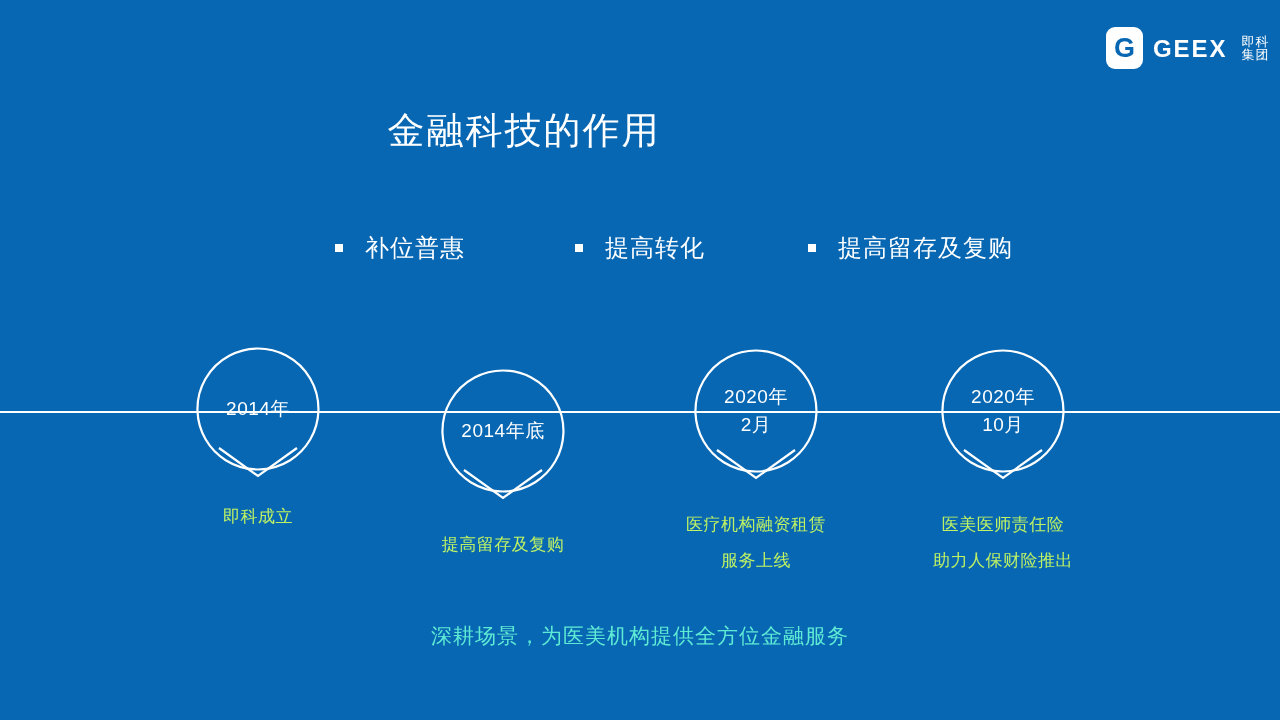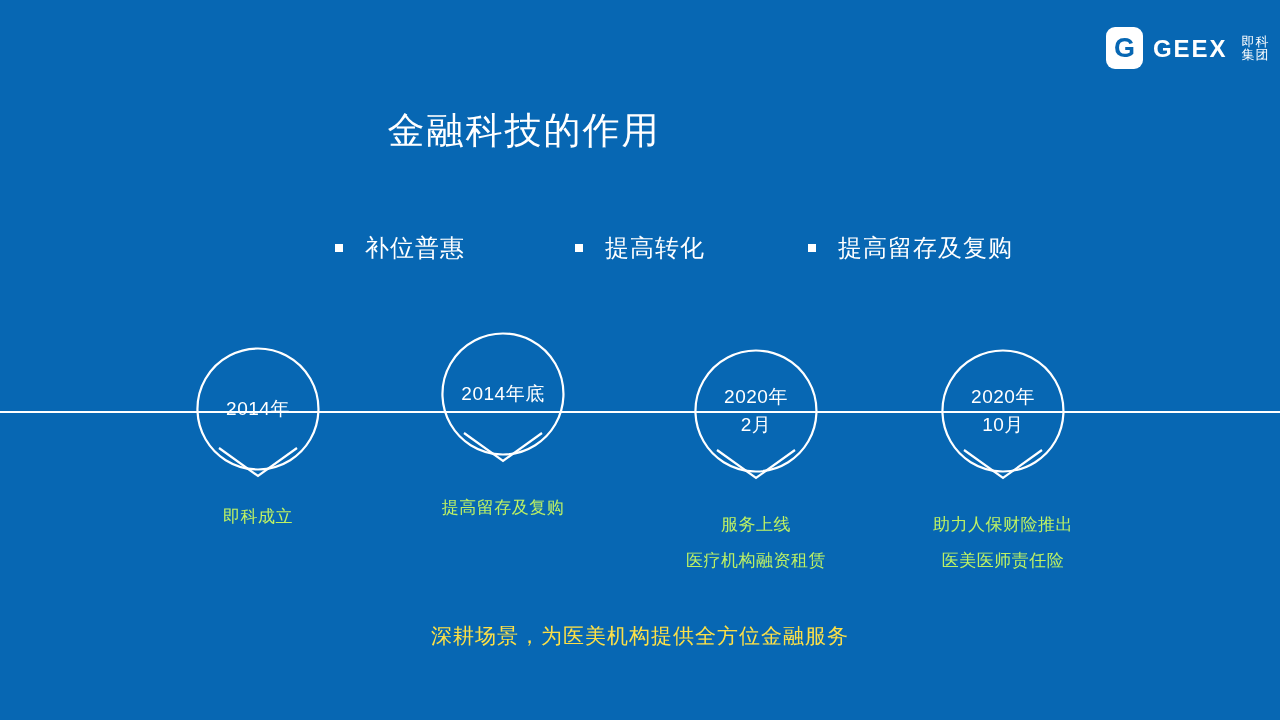--- a/index.html
+++ b/index.html
@@ -160,35 +160,35 @@
     width: 300px;
     left: -88px;
     top: 158px;
     text-align: center;
     font-size: 17px;
     line-height: 2.1;
     color: #bef264;
     letter-spacing: 0.5px;
   }
   .pin-0 { left: 196px; top: 347px; }
-  .pin-1 { left: 441px; top: 332px; }
+  .pin-1 { left: 441px; top: 369px; }
   .pin-2 { left: 694px; top: 349px; }
   .pin-3 { left: 941px; top: 349px; }
   .pin-0 .pin-caption { top: 152px; }
 
   
   .footer-note {
     position: absolute;
     top: 622px;
     left: 0;
     width: 1280px;
     text-align: center;
     font-size: 21px;
     letter-spacing: 1px;
-    color: #fde047;
+    color: #5eead4;
   }
 </style>
 </head>
 <body>
 
 <div class="slide">
 
   <div class="logo">
     <div class="logo-mark">
       <span class="logo-mark-inner">G</span>
@@ -252,37 +252,37 @@
     <div class="pin pin-2">
       <svg width="124" height="152" viewBox="0 0 124 152">
         <path d="M62 1.5 A60.5 60.5 0 1 1 61.9 1.5 Z" fill="none" stroke="#ffffff" stroke-width="2.2"></path>
         <path d="M23 101 L62 129 L101 101" fill="none" stroke="#ffffff" stroke-width="2.2" stroke-linejoin="miter"></path>
       </svg>
       <div class="pin-label">
         <span>2020年</span>
         <span>2月</span>
       </div>
       <div class="pin-caption">
+        <div>医疗机构融资租赁</div>
         <div>服务上线</div>
-        <div>医疗机构融资租赁</div>
       </div>
     </div>
 
     <div class="pin pin-3">
       <svg width="124" height="152" viewBox="0 0 124 152">
         <path d="M62 1.5 A60.5 60.5 0 1 1 61.9 1.5 Z" fill="none" stroke="#ffffff" stroke-width="2.2"></path>
         <path d="M23 101 L62 129 L101 101" fill="none" stroke="#ffffff" stroke-width="2.2" stroke-linejoin="miter"></path>
       </svg>
       <div class="pin-label">
         <span>2020年</span>
         <span>10月</span>
       </div>
       <div class="pin-caption">
+        <div>医美医师责任险</div>
         <div>助力人保财险推出</div>
-        <div>医美医师责任险</div>
       </div>
     </div>
 
   </div>
 
   <div class="footer-note">深耕场景，为医美机构提供全方位金融服务</div>
 
 </div>
 
 </body></html>

